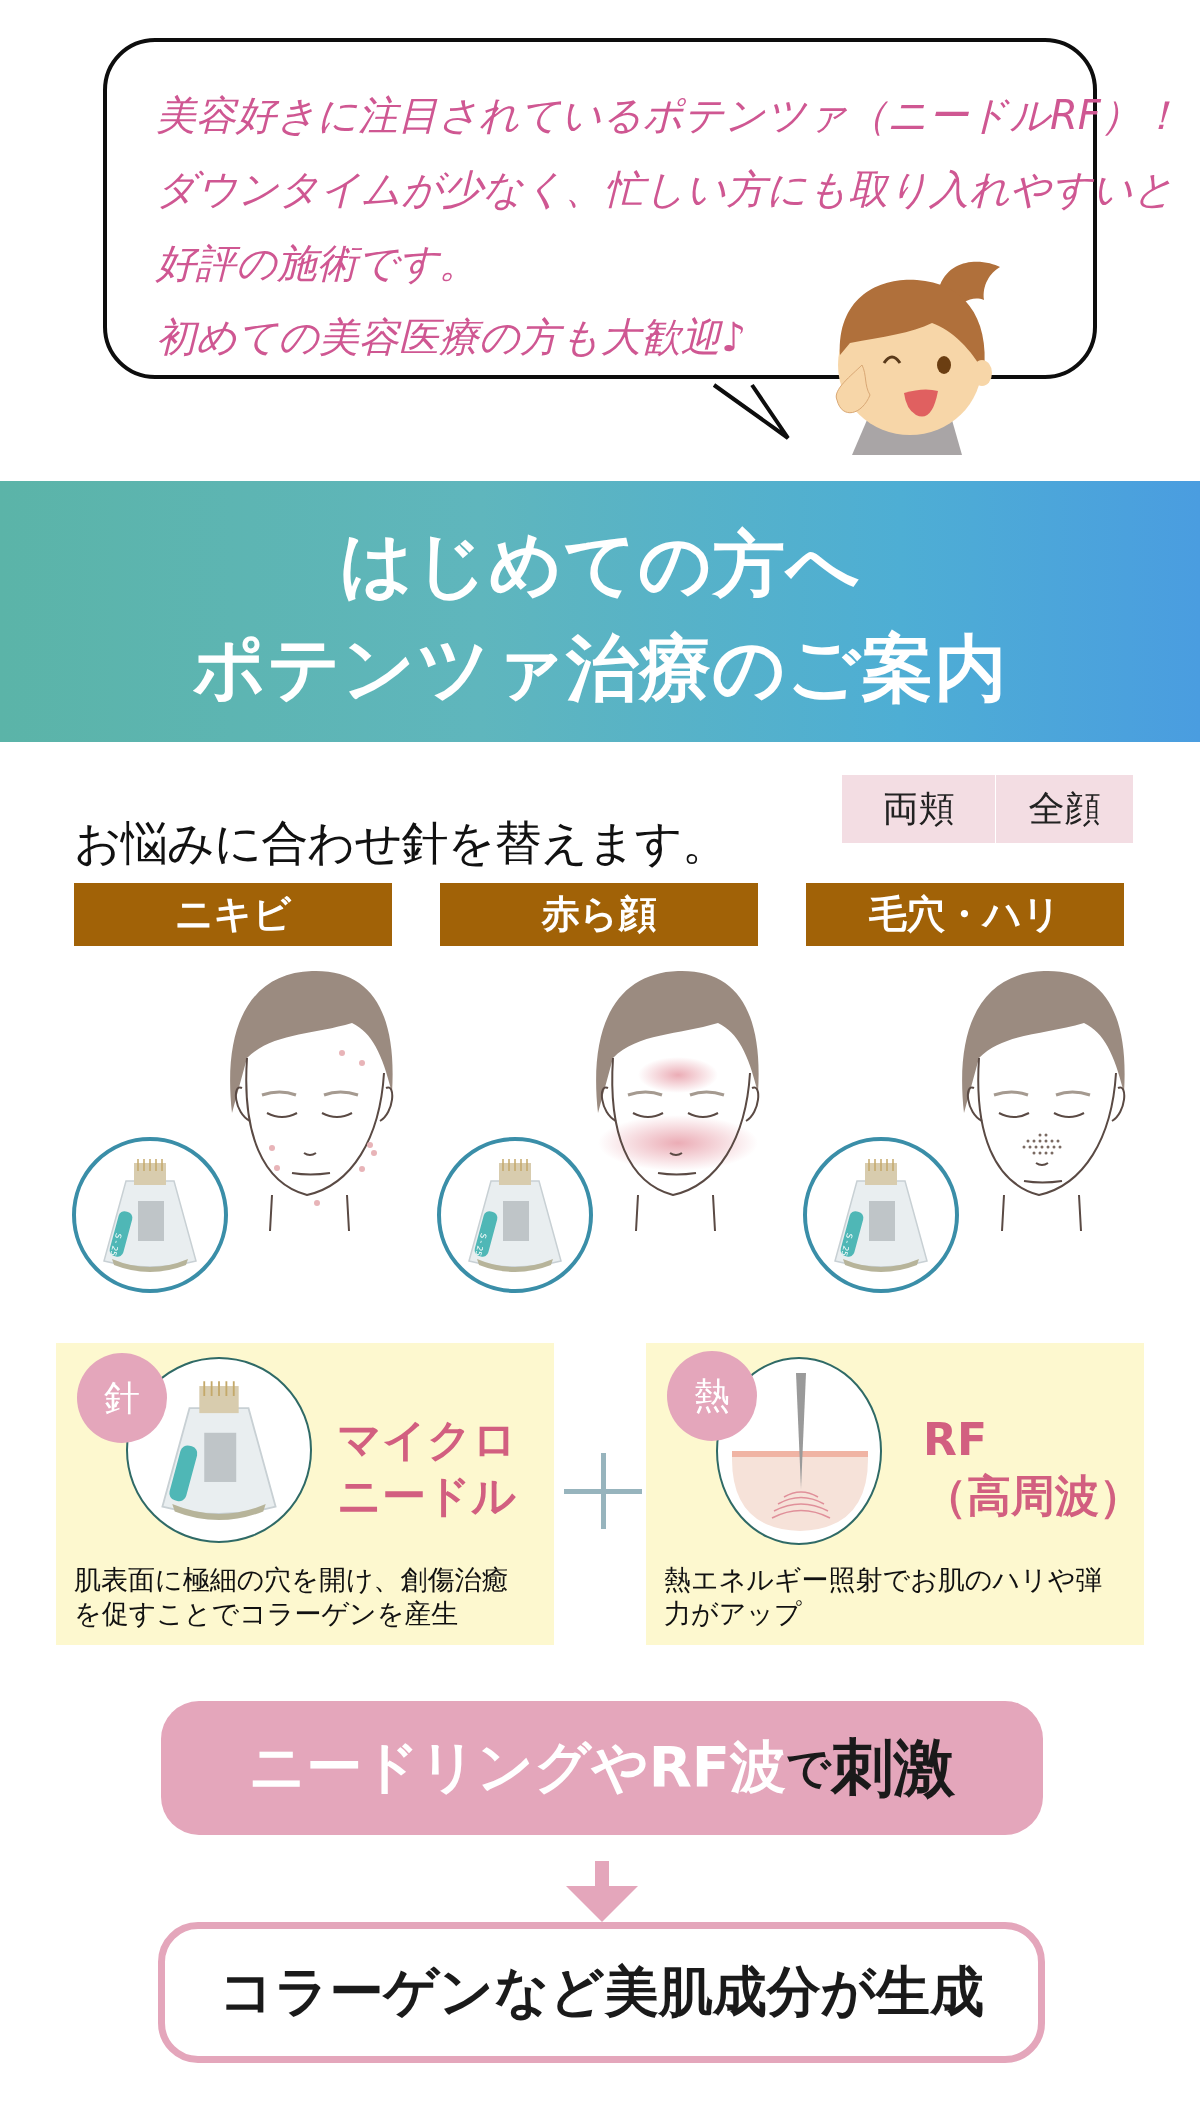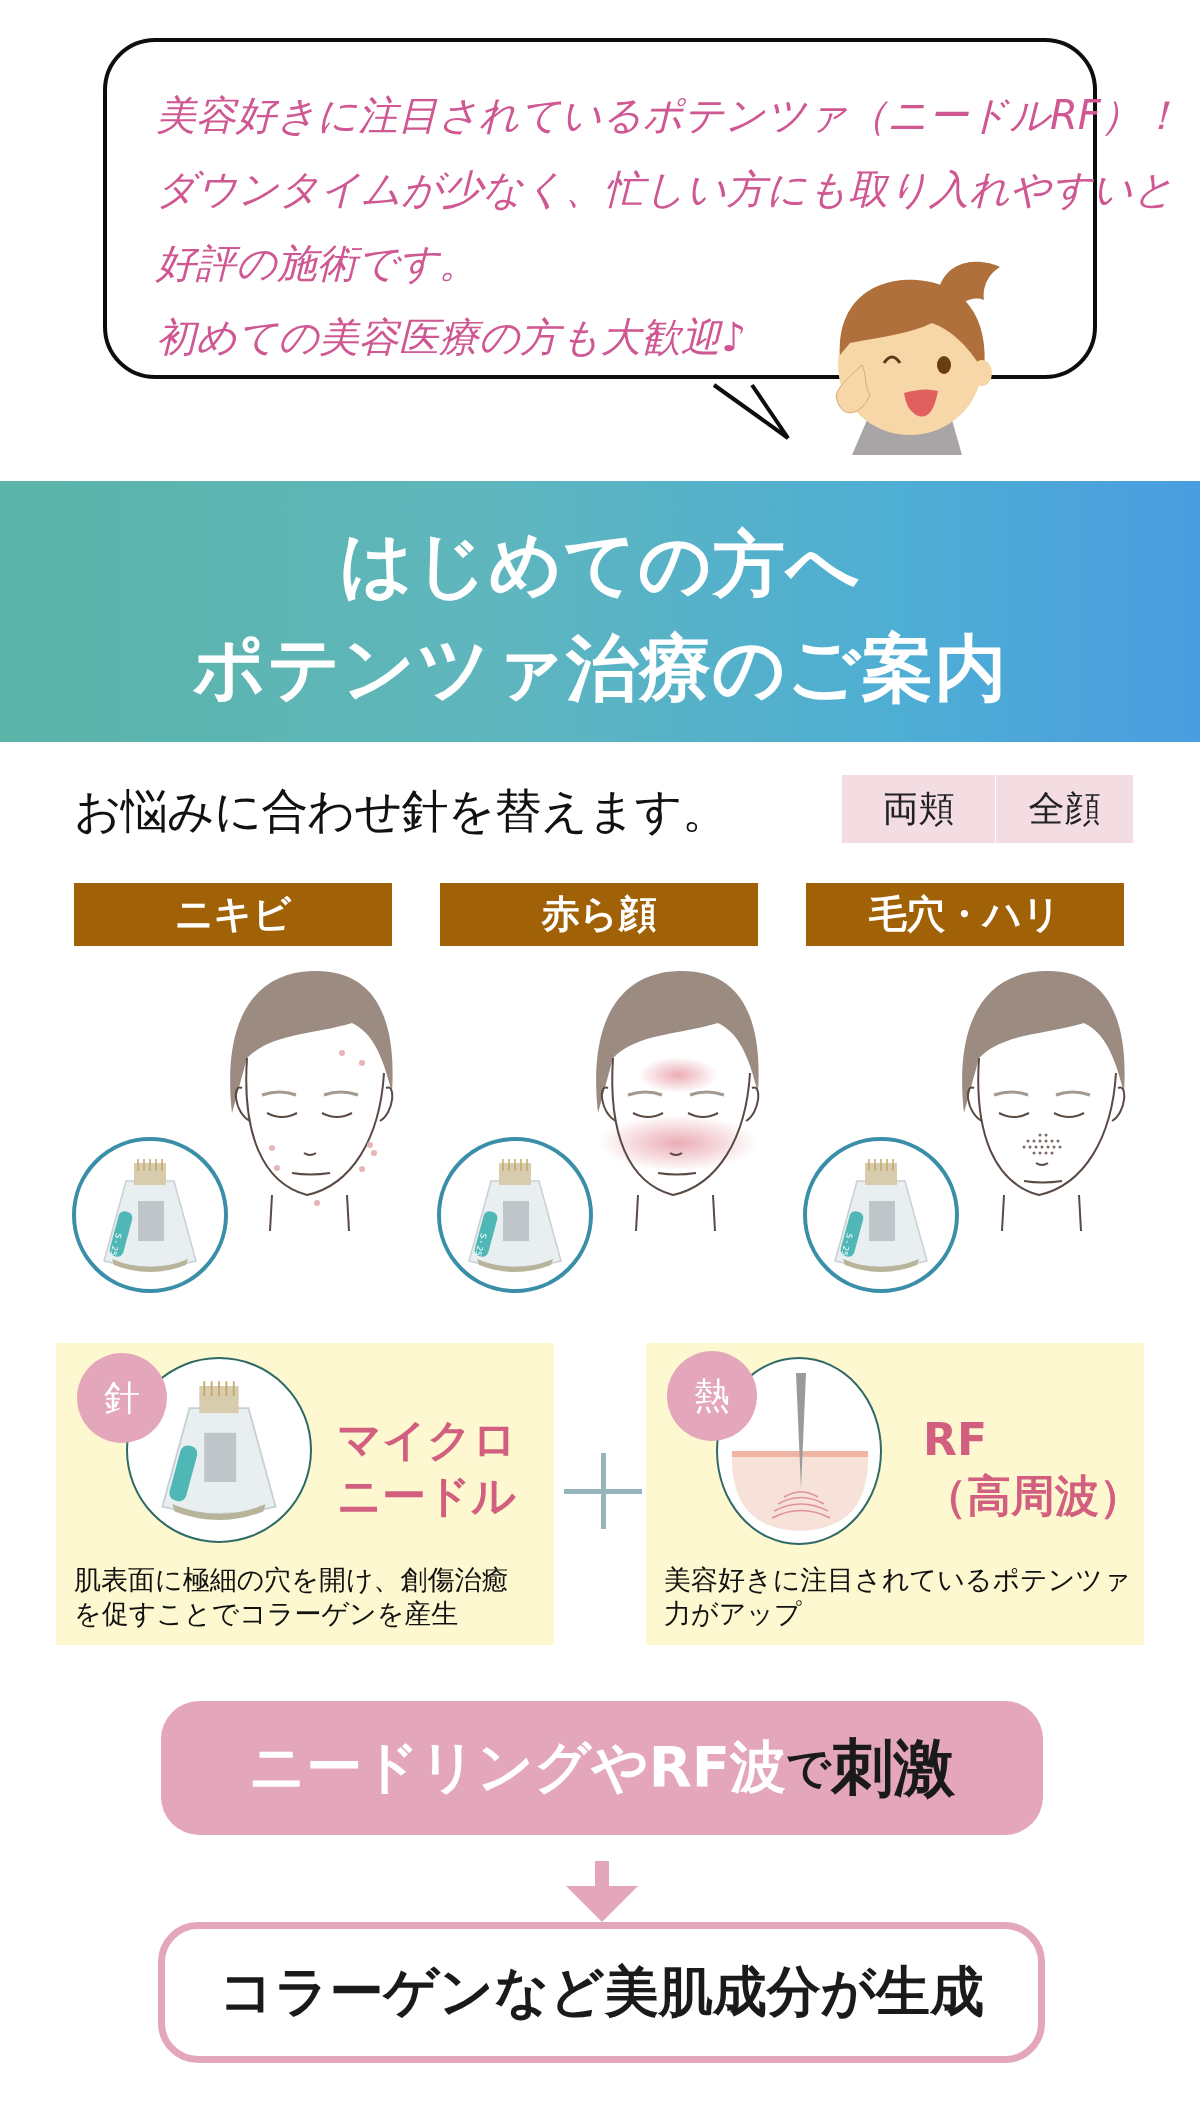--- a/index.html
+++ b/index.html
@@ -20,21 +20,21 @@
   
   .banner { left:0; top:481px; width:1200px; height:261px;
             background:linear-gradient(90deg,#5bb4a8 0%,#5fb6bd 40%,#4eaed4 75%,#4a9de0 100%); }
   .banner-line { position:absolute; left:0; width:1200px; text-align:center; color:#fff;
                  font-weight:bold; font-family:"DejaVu Sans", sans-serif; font-size:72px;
                  letter-spacing:1px; }
   .banner-l1 { top:36px; }
   .banner-l2 { top:140px; }
 
   
-  .subtitle { left:74px; top:780px; font-size:47px; color:#111; white-space:nowrap;
+  .subtitle { left:74px; top:812px; font-size:47px; color:#111; white-space:nowrap;
               font-family:Liberation Mono, monospace; letter-spacing:-1px; }
   .tag { top:775px; height:68px; background:#f3dde3; color:#222; font-size:36px;
          display:flex; align-items:center; justify-content:center; }
   .tag1 { left:842px; width:153px; }
   .tag2 { left:996px; width:137px; }
 
   
   .cat { top:883px; height:63px; width:318px; background:#a16207; color:#fff;
          font-weight:bold; font-size:38px; display:flex; align-items:center; justify-content:center;
          font-family:"DejaVu Sans", sans-serif; }
@@ -285,21 +285,21 @@
         <path d="M54 159 Q83 144 112 159"></path>
     </g>
   </svg>
 </div>
 <div class="abs badge" style="left:667px;top:1351px">熱</div>
 <div class="abs ytitle" style="left:923px;top:1412px">
   <div>RF</div>
   <div>（高周波）</div>
 </div>
 <div class="abs ydesc" style="left:664px;top:1563px">
-  <div>美容好きに注目されているポテンツァ</div>
+  <div>熱エネルギー照射でお肌のハリや弾</div>
   <div>力がアップ</div>
 </div>
 
 <div class="abs stim">
   <span class="w">ニードリングやRF波</span>
   <span class="k1">で</span>
   <span class="k2">刺激</span>
 </div>
 <svg class="abs arrow" viewBox="0 0 72 61">
   <rect x="29" y="0" width="14" height="26" fill="#e4a6bb"></rect>

